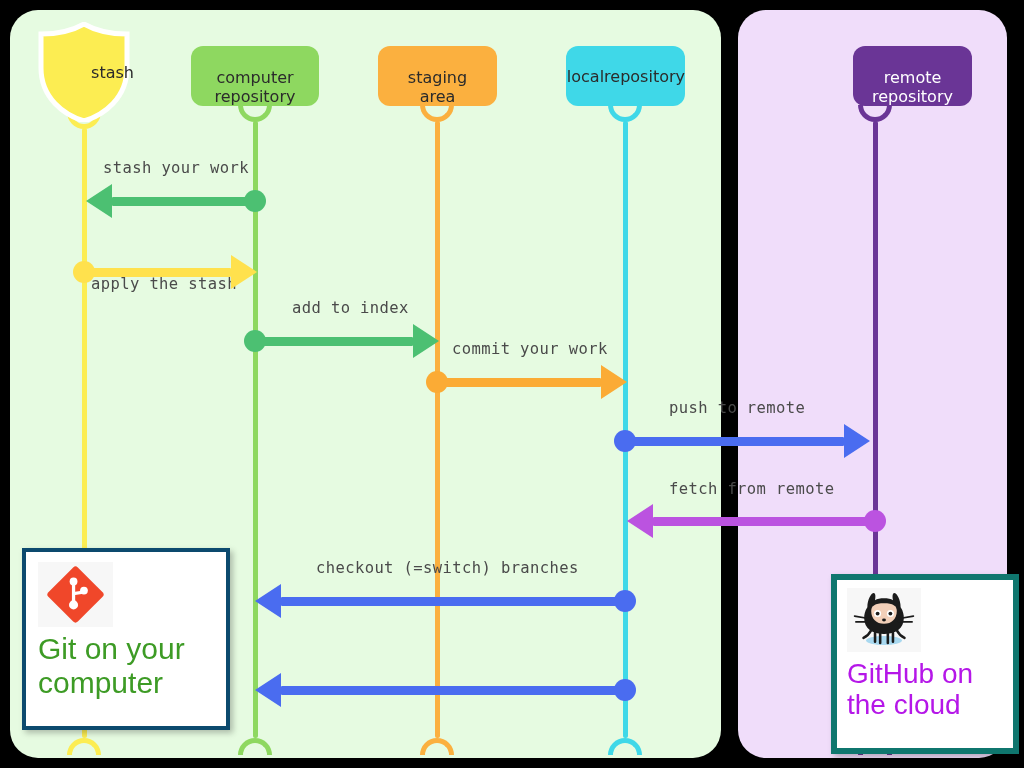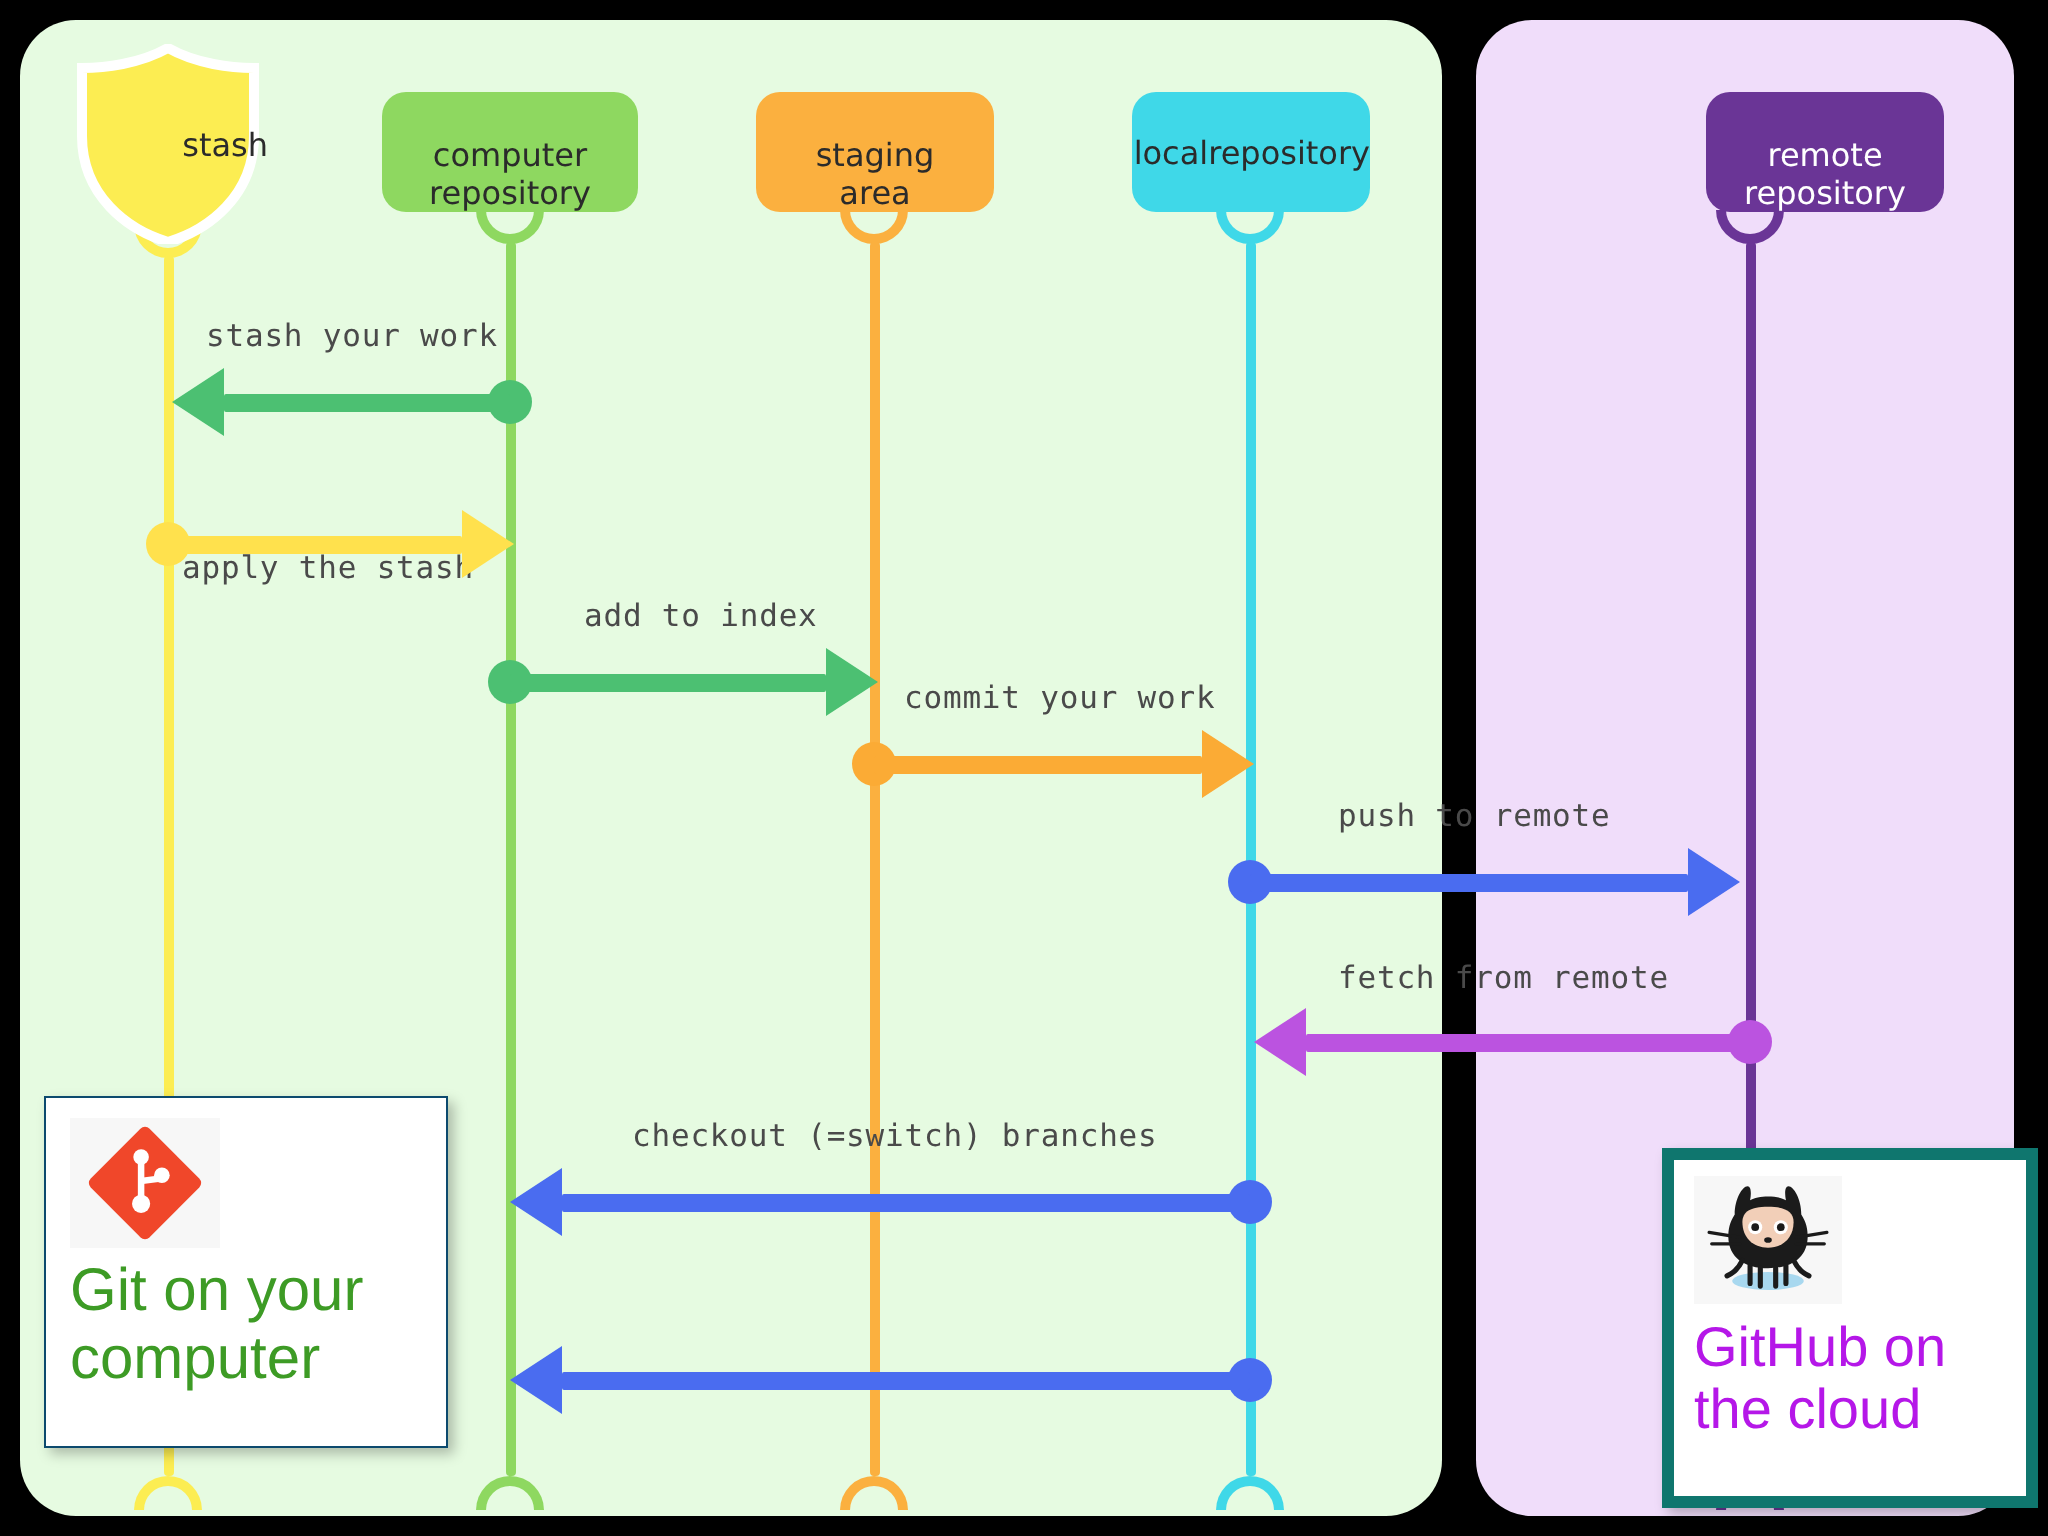--- a/index.html
+++ b/index.html
@@ -28,21 +28,21 @@
   .msg-label{position:absolute;font-family:"DejaVu Sans Mono","DejaVu Sans",monospace;
              font-size:15.5px;color:#4a4a4a;white-space:nowrap;letter-spacing:0.4px;}
   .msg-line{position:absolute;height:9px;border-radius:1px;}
   .msg-dot{position:absolute;width:22px;height:22px;border-radius:50%;}
   .msg-head{position:absolute;width:0;height:0;border-top:17px solid transparent;border-bottom:17px solid transparent;}
   .msg-head.right{border-left-width:26px;border-left-style:solid;}
   .msg-head.left{border-right-width:26px;border-right-style:solid;}
 
   
   .card{position:absolute;background:#ffffff;box-shadow:3px 3px 6px rgba(0,0,0,.25);}
-  #card-git{left:22px;top:548px;width:200px;height:174px;border:1px solid #0c4a6e;}
+  #card-git{left:22px;top:548px;width:200px;height:174px;border:4px solid #0c4a6e;}
   #card-github{left:831px;top:574px;width:176px;height:168px;border:6px solid #0f766e;}
   .card-logo{position:absolute;}
   .card-text{position:absolute;font-family:"Liberation Sans",sans-serif;font-weight:400;line-height:1.12;}
   #git-text{left:12px;top:80px;width:185px;font-size:30px;color:#3d9b25;}
   #github-text{left:10px;top:78px;width:165px;font-size:28px;color:#b517e8;}
 </style>
 </head>
 <body>
 
 <div id="stage">

